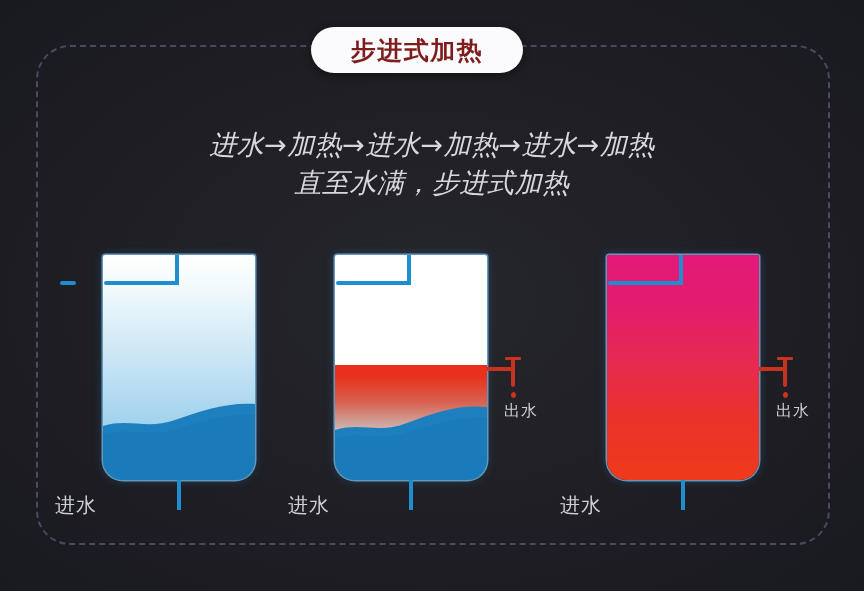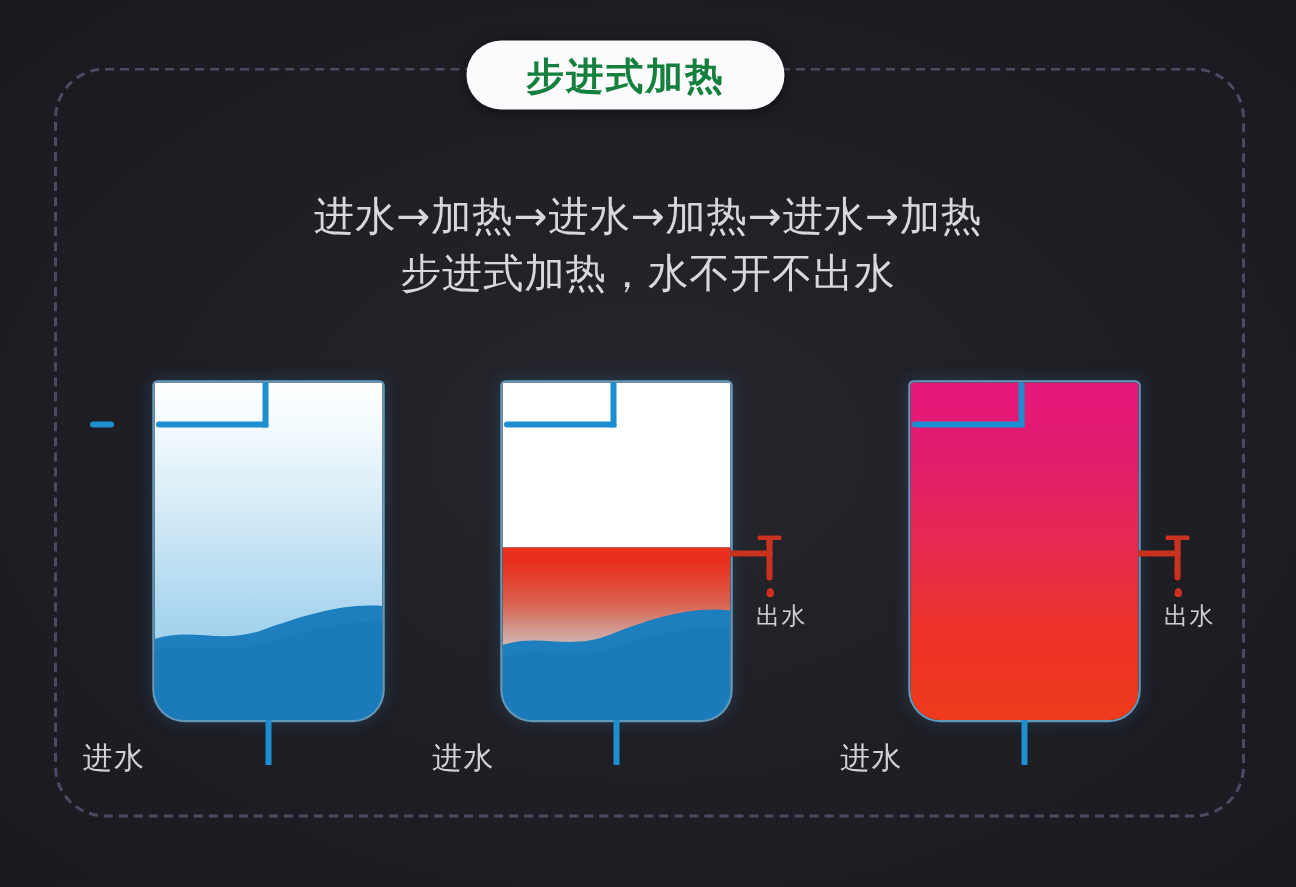--- a/index.html
+++ b/index.html
@@ -37,40 +37,40 @@
     width: 212px;
     height: 46px;
     background: #fbfbfd;
     border-radius: 24px;
     display: flex;
     align-items: center;
     justify-content: center;
     box-shadow: 0 2px 10px rgba(0,0,0,0.45);
   }
   .title-pill span {
-    color: #15803d;
+    color: #7f1d1d;
     font-size: 25px;
     font-weight: bold;
     letter-spacing: 1.5px;
     line-height: 1;
   }
 
   
   .subtitle {
     position: absolute;
     left: 0;
     top: 126px;
     width: 864px;
     text-align: center;
     color: #d7d7dc;
     font-size: 27px;
     line-height: 38px;
     letter-spacing: 0.5px;
   }
-  .subtitle div { white-space: nowrap; }
+  .subtitle div { white-space: nowrap; font-style: italic; }
 
   
   .tank-wrap {
     position: absolute;
     top: 255px;
     width: 152px;
     height: 225px;
   }
   #tank-1 { left: 103px; }
   #tank-2 { left: 335px; }
@@ -195,21 +195,21 @@
 <div id="stage">
 
   <div class="frame"></div>
 
   <div class="title-pill">
     <span>步进式加热</span>
   </div>
 
   <div class="subtitle">
     <div>进水→加热→进水→加热→进水→加热</div>
-    <div>步进式加热，水不开不出水</div>
+    <div>直至水满，步进式加热</div>
   </div>
 
   <div class="tank-wrap" id="tank-1">
     <div class="tank-body">
       <div class="layer fill-cold"></div>
       <div class="layer wave">
         <svg viewBox="0 0 152 86" preserveAspectRatio="none" aria-hidden="true">
           <path d="M0,32 C26,24 44,36 72,26 C98,17 124,8 152,10 L152,86 L0,86 Z" fill="#1d7fbe"></path>
           <path d="M0,40 C28,33 46,44 74,35 C100,27 126,19 152,21 L152,86 L0,86 Z" fill="#1a76b4" opacity="0.55"></path>
         </svg>

